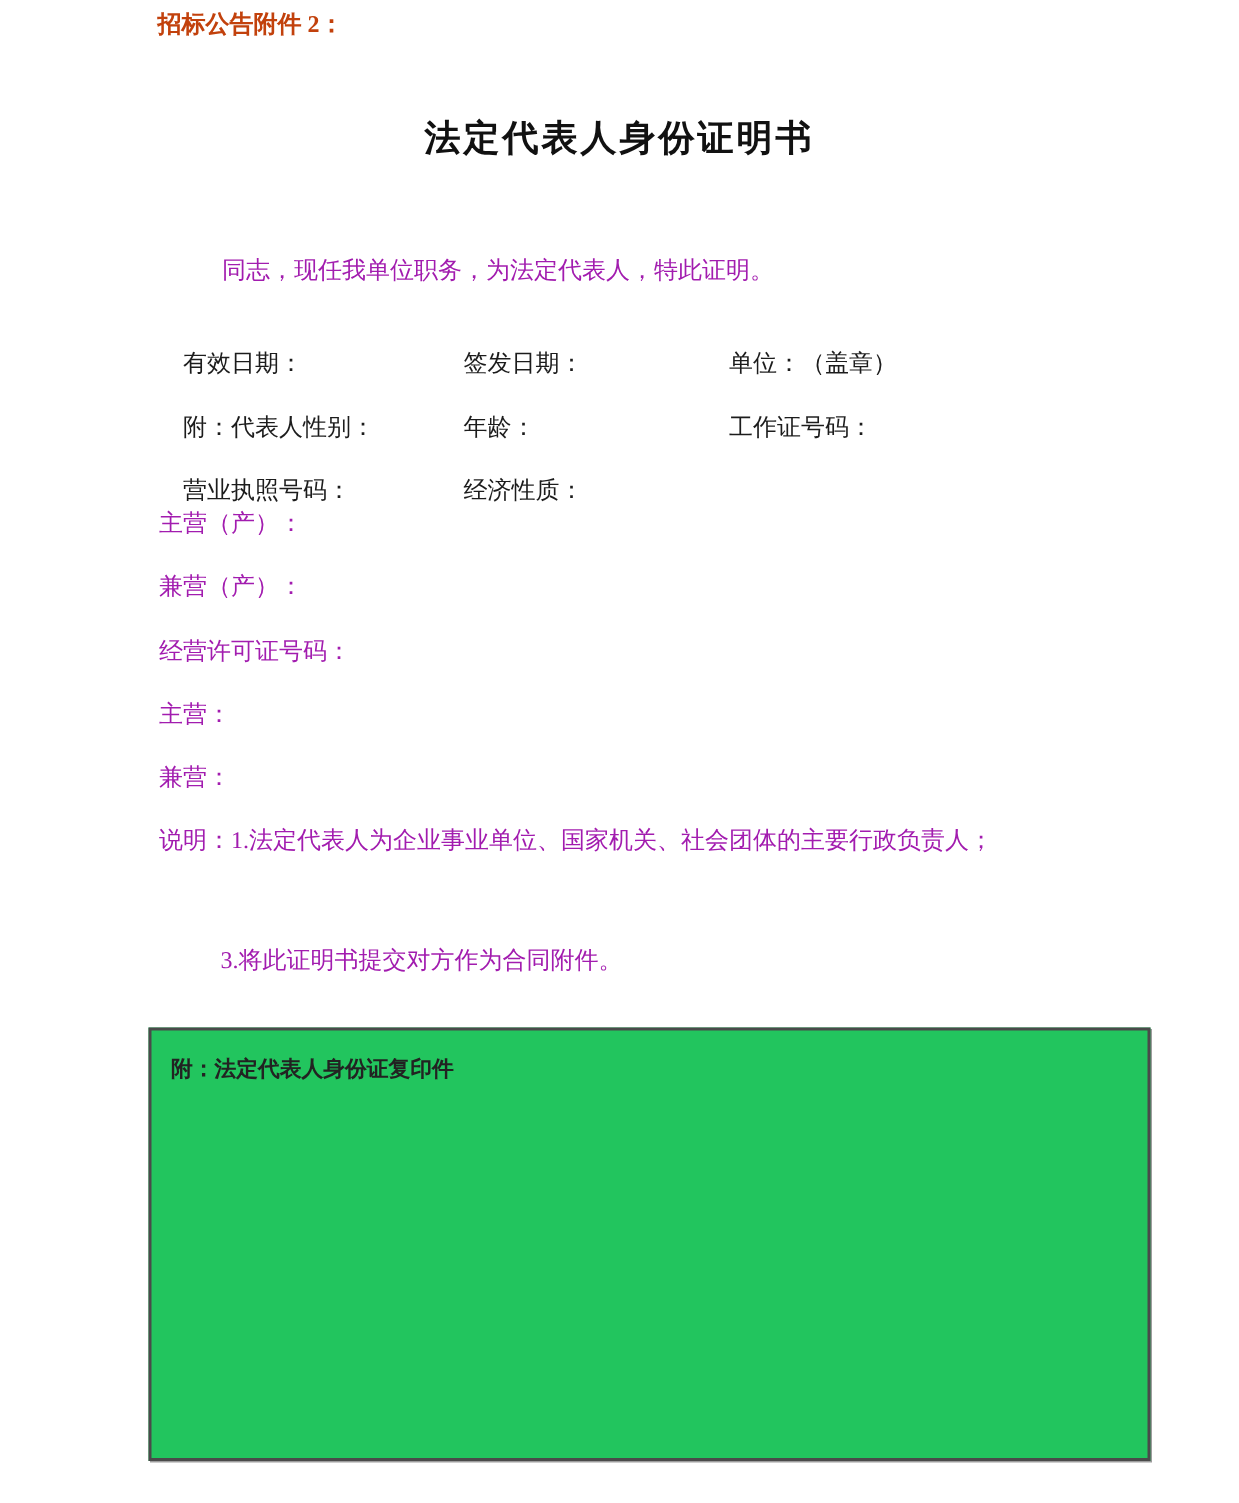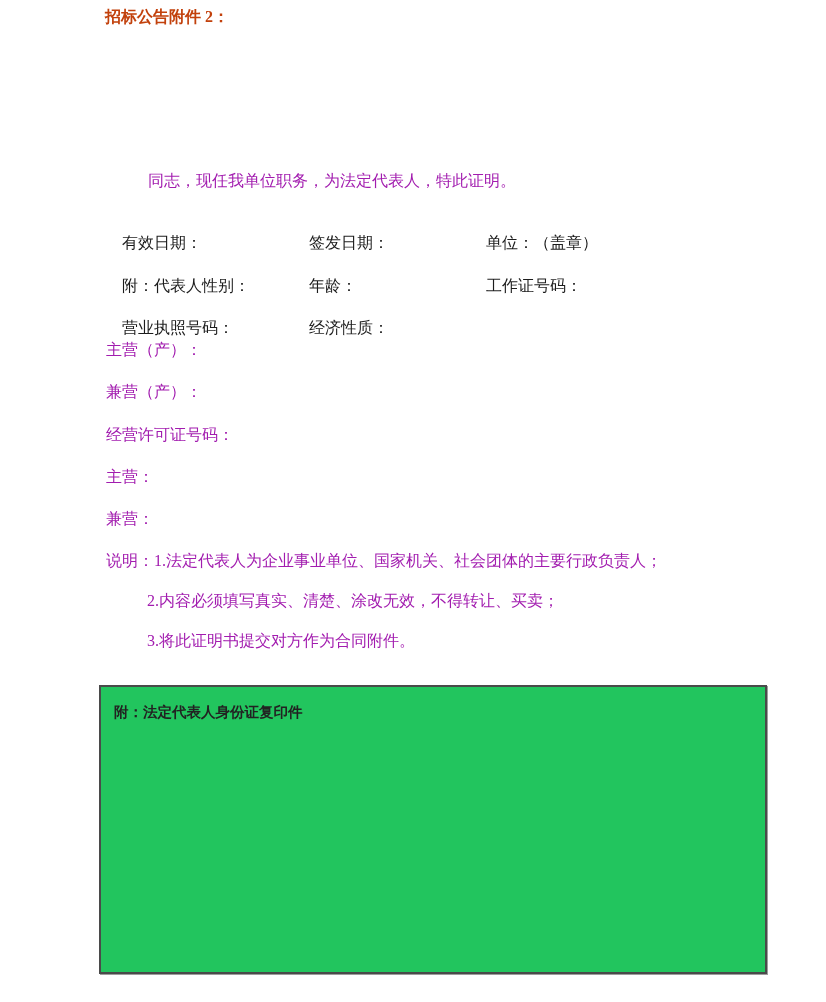--- a/index.html
+++ b/index.html
@@ -76,20 +76,21 @@
     white-space: pre;
   }
 </style>
 </head>
 <body>
 
 <div class="page">
 
   <div class="line attachment-label">招标公告附件 2：</div>
 
+  <div class="line doc-title">法定代表人身份证明书</div>
 
   <div class="line intro">同志，现任我单位职务，为法定代表人，特此证明。</div>
 
   <div class="field-row" style="top:213px">
     <span class="c1">有效日期：</span><span class="c2">签发日期：</span><span class="c3">单位：（盖章）</span>
   </div>
 
   <div class="field-row" style="top:298px">
     <span class="c1">营业执照号码：</span><span class="c2">经济性质：</span>
   </div>
@@ -103,21 +104,20 @@
   <div class="line single" style="top:382px">兼营（产）：</div>
 
   <div class="line single" style="top:425px">经营许可证号码：</div>
 
   <div class="line single" style="top:467px">主营：</div>
 
   <div class="line single" style="top:509px">兼营：</div>
 
   <div class="line single" style="top:551px">说明：1.法定代表人为企业事业单位、国家机关、社会团体的主要行政负责人；</div>
 
-  <div class="line note-sub" style="top:591px">2.内容必须填写真实、清楚、涂改无效，不得转让、买卖；</div>
 
   <div class="line note-sub" style="top:631px">3.将此证明书提交对方作为合同附件。</div>
 
   <div class="attachment-box">
     <div class="box-label">附：法定代表人身份证复印件</div>
   </div>
 
 </div>
 
 </body></html>

